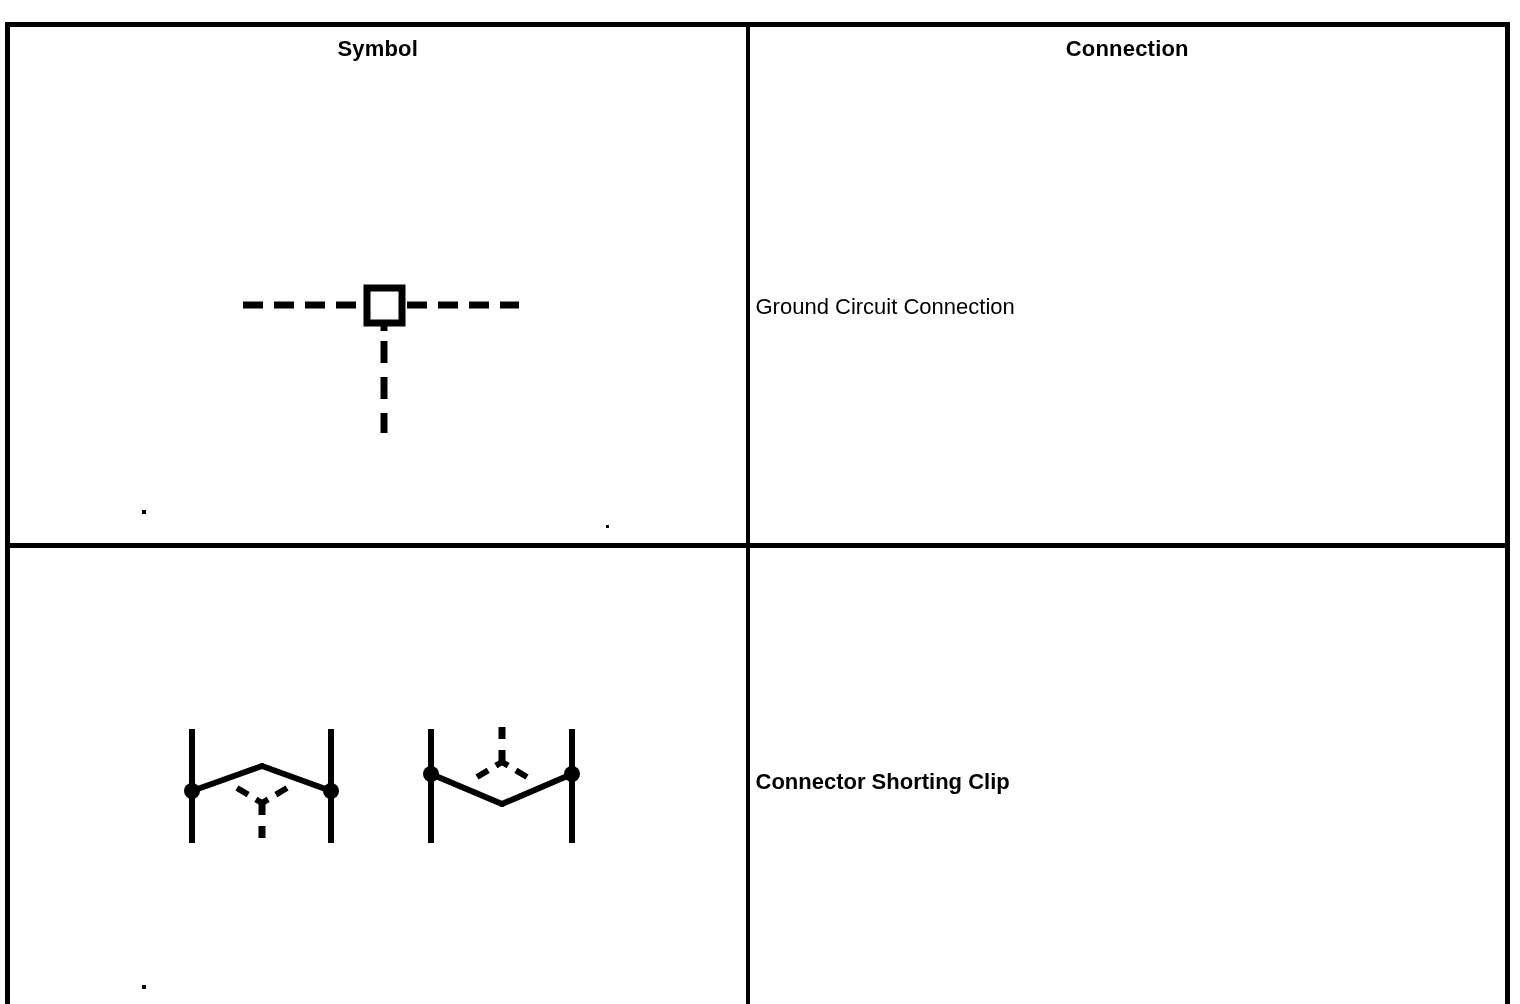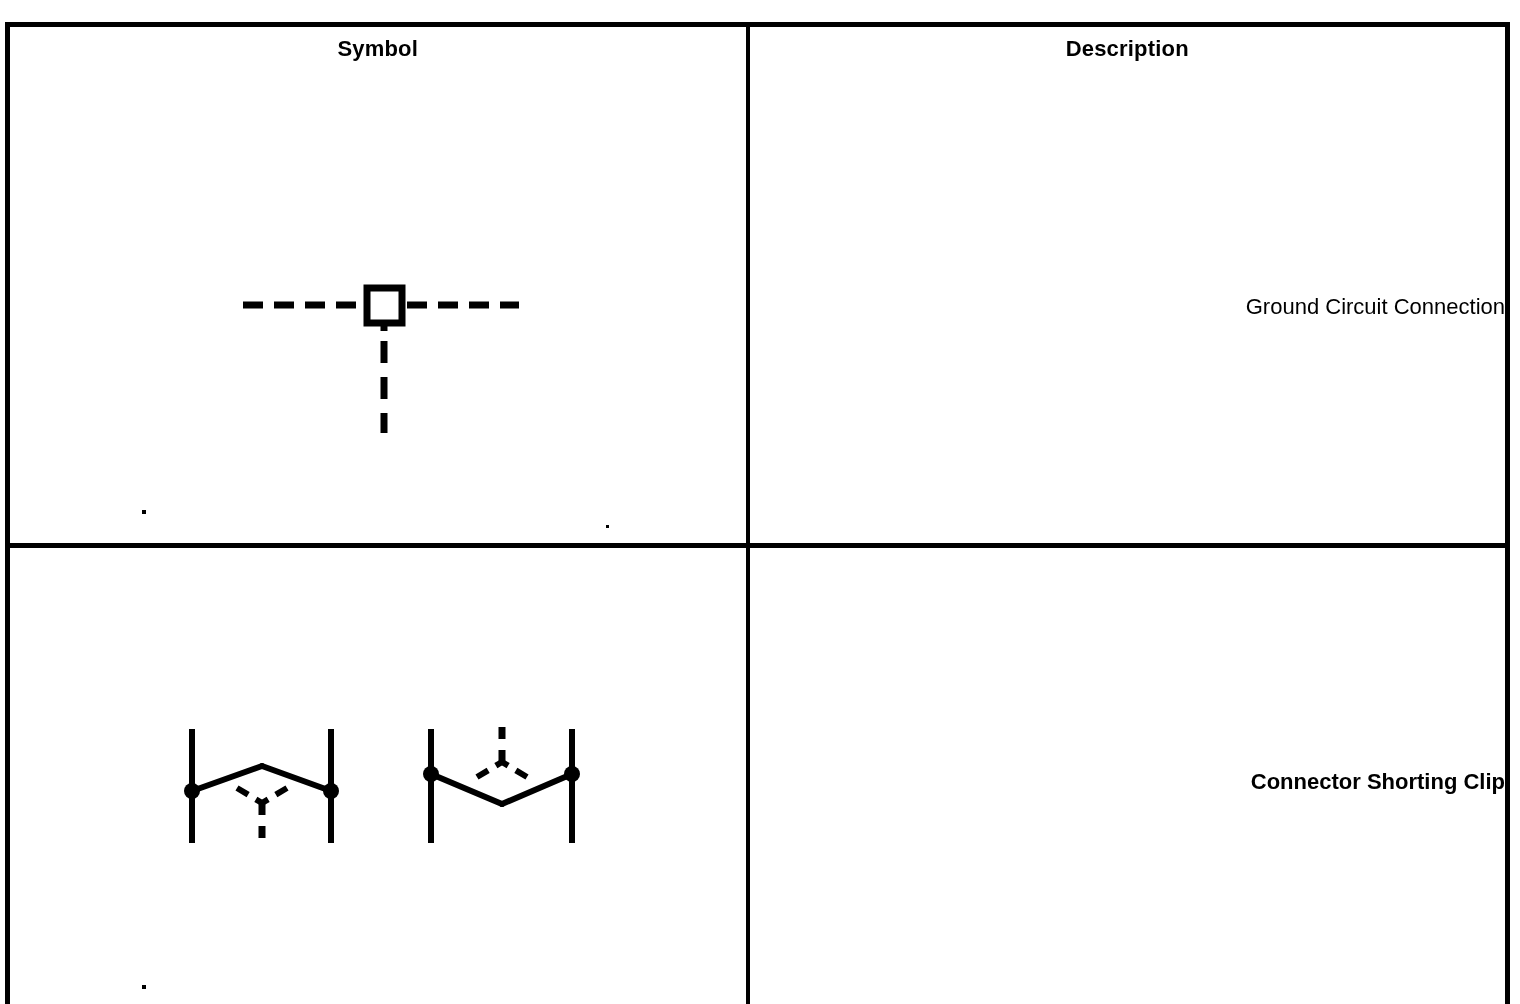--- a/index.html
+++ b/index.html
@@ -60,21 +60,20 @@
   .row-1 .body-cell { height: 473px; }
   .row-2 .body-cell { height: 467px; font-weight: bold; }
   .row-1 .body-cell { border-bottom: 5px solid #000000; }
 
   .desc-text {
     display: block;
     padding-left: 6px;
     font-size: 22px;
     line-height: 1.15;
     white-space: nowrap;
-    text-align: right;
   }
 
   .sym-canvas {
     display: block;
     width: 736px;
   }
   .row-1 .sym-canvas { height: 468px; }
   .row-2 .sym-canvas { height: 462px; }
 
   .speck {
@@ -93,21 +92,21 @@
 <div class="page">
 
   <table class="symbol-table">
     <colgroup>
       <col class="col-symbol">
       <col class="col-desc">
     </colgroup>
     <thead>
       <tr>
         <th class="hdr-cell sym">Symbol</th>
-        <th class="hdr-cell">Description</th>
+        <th class="hdr-cell">Connection</th>
       </tr>
     </thead>
     <tbody>
 
       <tr class="row-1">
         <td class="body-cell sym">
           <svg class="sym-canvas" viewBox="0 0 736 468" xmlns="http://www.w3.org/2000/svg">
             <g stroke="#000000" fill="none" stroke-linecap="butt">
 
               <path d="M 233 232 L 351 232" stroke-width="7" stroke-dasharray="20 11"></path>

